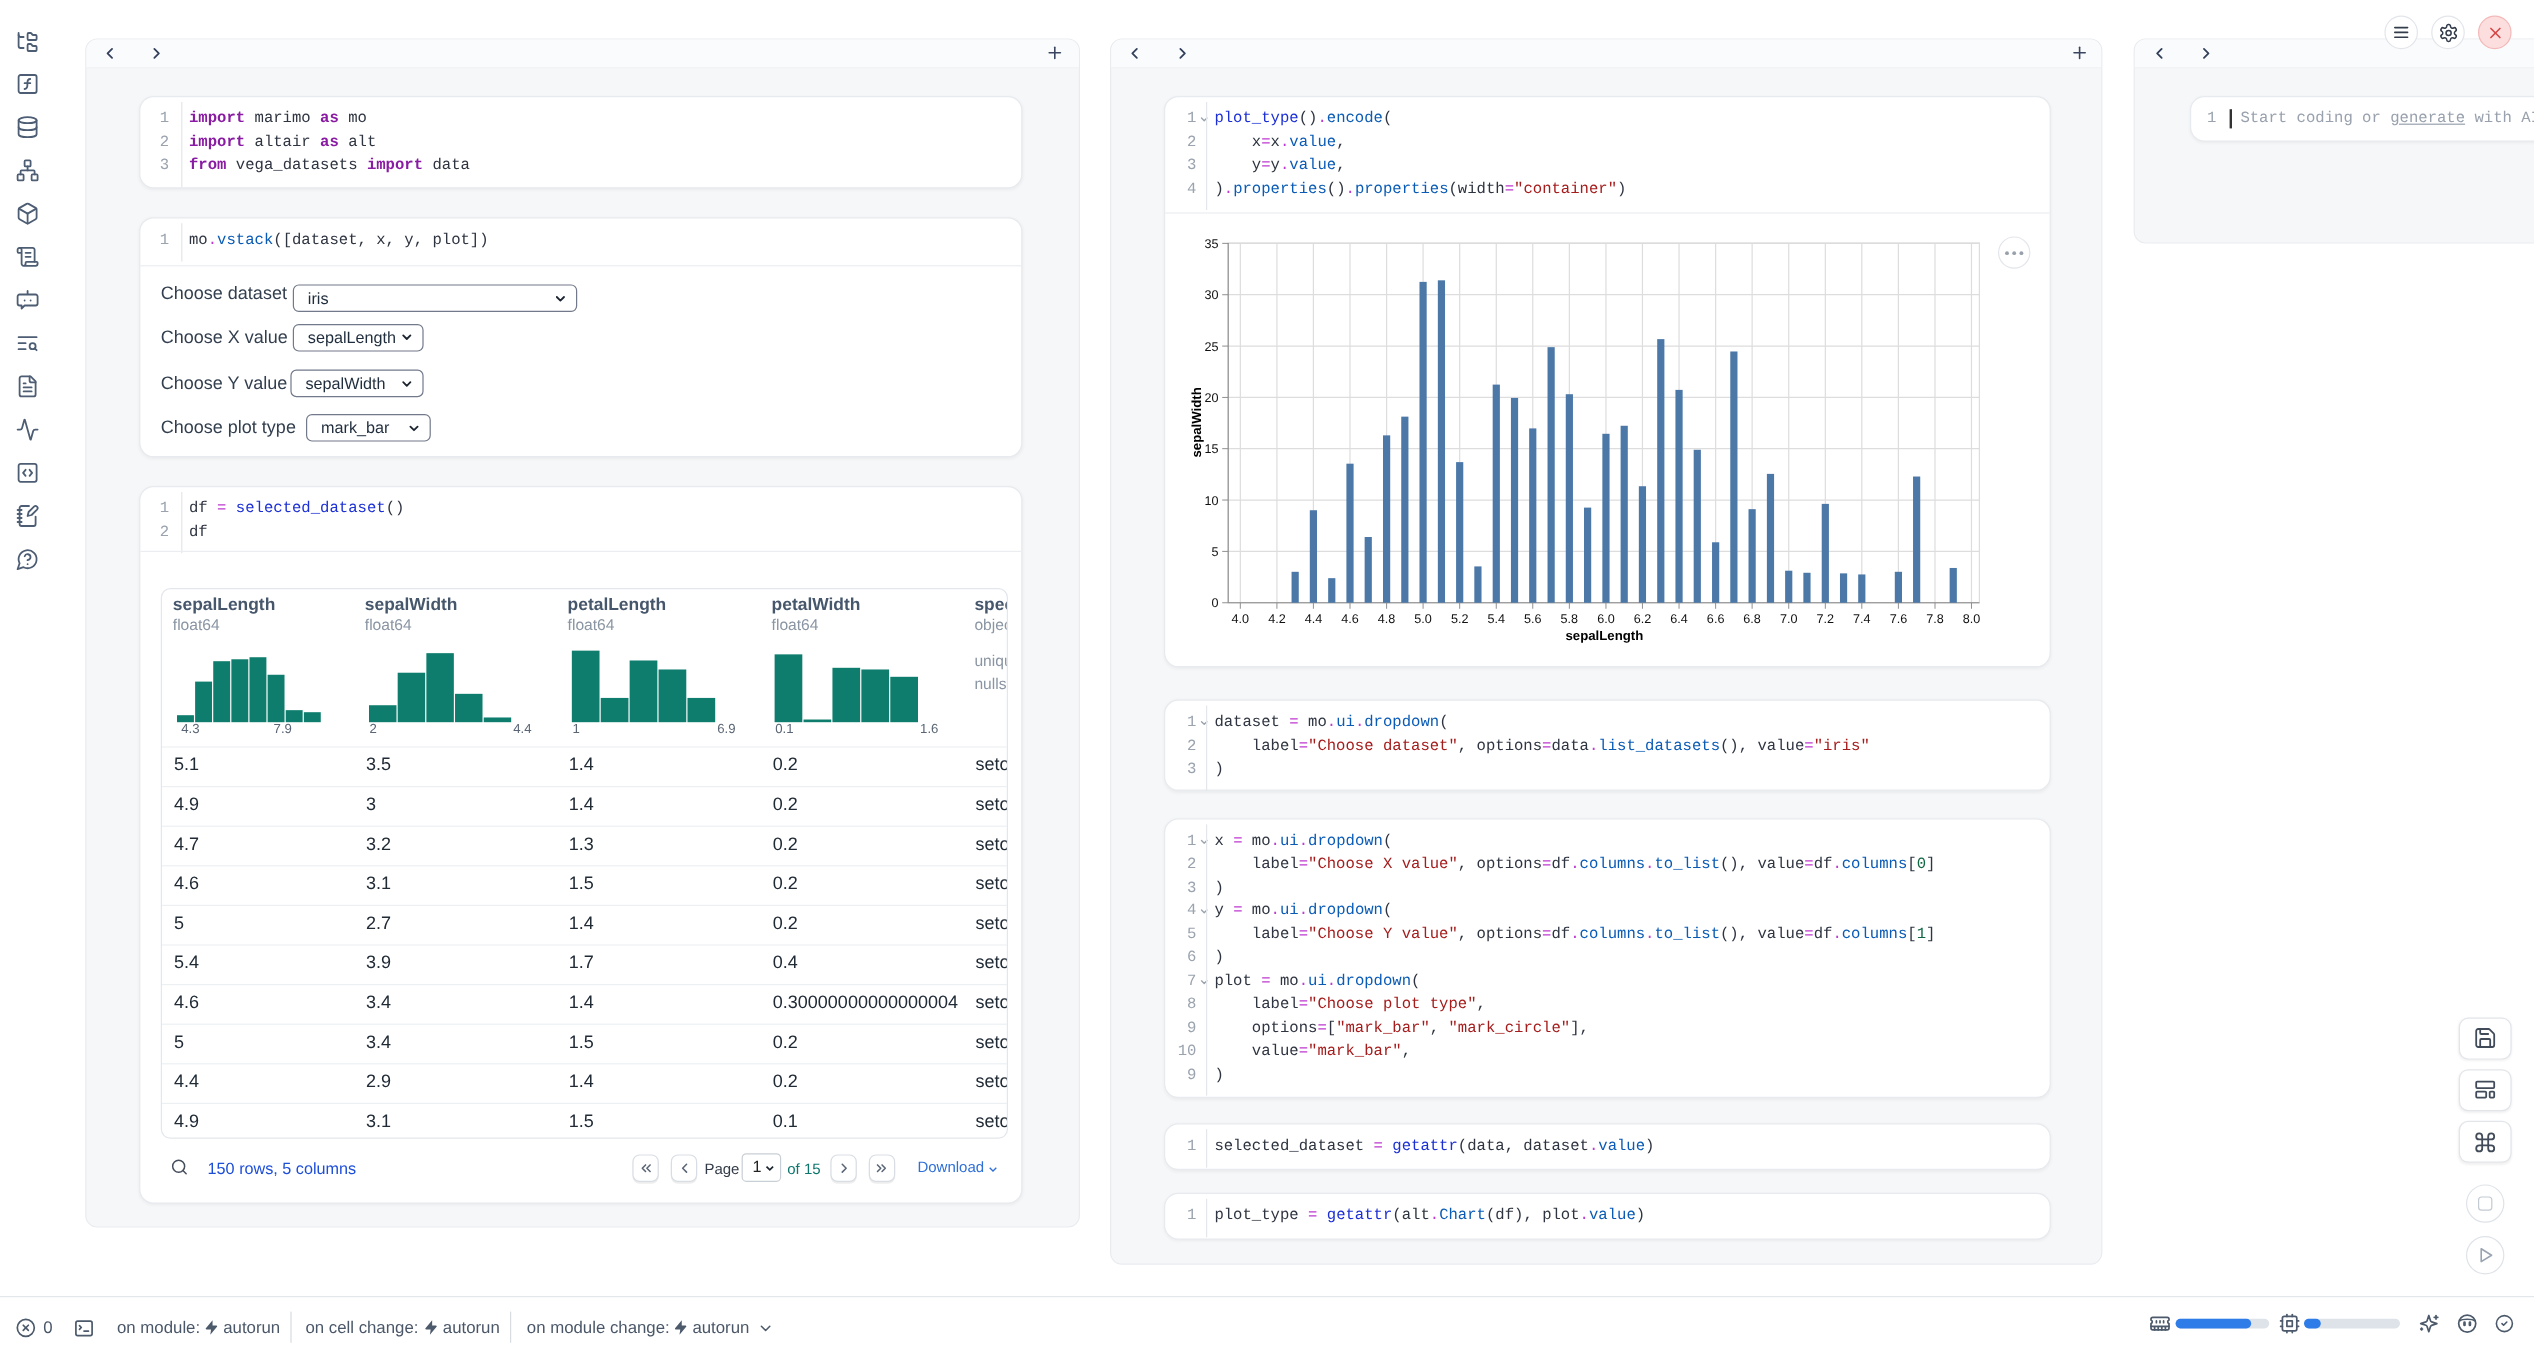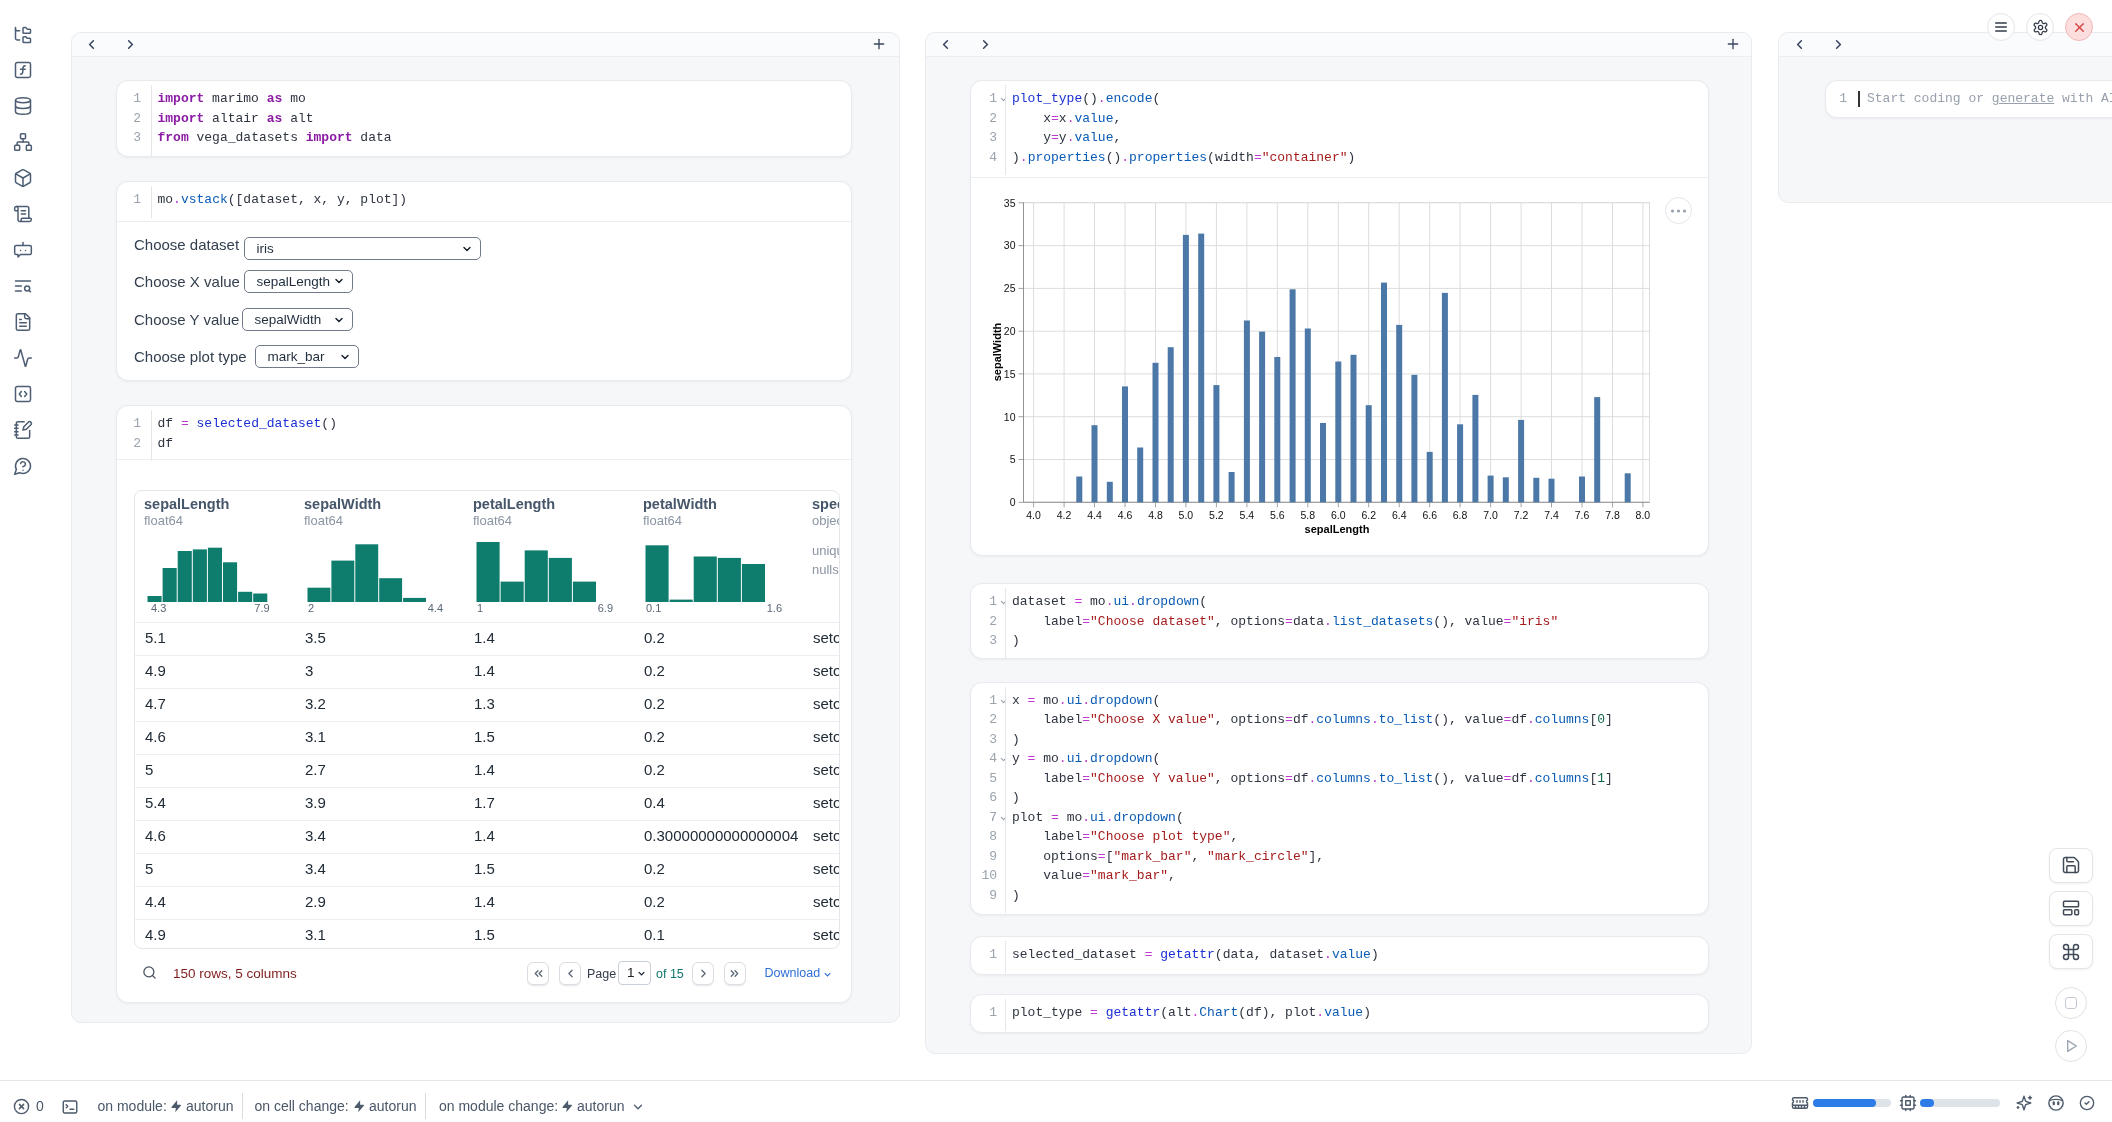--- a/index.html
+++ b/index.html
@@ -203,21 +203,21 @@
         <rect x="96.9" y="39.6" width="23.1" height="20.4" fill="#0e7d6d"></rect>
       </svg>
       <svg width="122" height="60" style="position:absolute;left:510px;top:51px">
         <rect x="0.5" y="3.3" width="23.1" height="56.7" fill="#0e7d6d"></rect>
         <rect x="24.6" y="57.6" width="23.1" height="2.4" fill="#0e7d6d"></rect>
         <rect x="48.7" y="14.5" width="23.1" height="45.5" fill="#0e7d6d"></rect>
         <rect x="72.8" y="15.9" width="23.1" height="44.1" fill="#0e7d6d"></rect>
         <rect x="96.9" y="22.0" width="23.1" height="38.0" fill="#0e7d6d"></rect>
       </svg>
       <div class="mm" style="left:16px">4.3</div>
-      <div class="mm" style="left:107px;width:40px;text-align:center">7.9</div>
+      <div class="mm" style="left:93px;width:40px;text-align:left">7.9</div>
       <div class="mm" style="left:173px">2</div>
       <div class="mm" style="left:268px;width:40px;text-align:right">4.4</div>
       <div class="mm" style="left:342px">1</div>
       <div class="mm" style="left:438px;width:40px;text-align:right">6.9</div>
       <div class="mm" style="left:511px">0.1</div>
       <div class="mm" style="left:607px;width:40px;text-align:right">1.6</div>
       <div class="trow" style="top:131px">
         <span style="left:10px">5.1</span>
         <span style="left:170px">3.5</span>
         <span style="left:339px">1.4</span>
@@ -285,21 +285,21 @@
         <span style="left:170px">3.1</span>
         <span style="left:339px">1.5</span>
         <span style="left:509px">0.1</span>
         <span style="left:678px">setos</span>
       </div>
     </div>
     <svg class="ic" style="left:25px;top:559px" width="15" height="15" viewBox="0 0 24 24" fill="none" stroke="#444e5c" stroke-width="2" stroke-linecap="round" stroke-linejoin="round">
       <circle cx="11" cy="11" r="8"></circle>
       <path d="m21 21-4.3-4.3"></path>
     </svg>
-    <div style="position:absolute;left:56px;top:560px;font-size:13.5px;color:#7f1d1d">150 rows, 5 columns</div>
+    <div style="position:absolute;left:56px;top:560px;font-size:13.5px;color:#1d4ed8">150 rows, 5 columns</div>
     <div class="pgbtn" style="left:410px;top:556px"></div>
     <svg class="ic" style="left:414.5px;top:561px" width="13" height="13" viewBox="0 0 24 24" fill="none" stroke="#5b6776" stroke-width="2.4" stroke-linecap="round" stroke-linejoin="round">
       <path d="m11 17-5-5 5-5"></path>
       <path d="m18 17-5-5 5-5"></path>
     </svg>
     <div class="pgbtn" style="left:442px;top:556px"></div>
     <svg class="ic" style="left:446.5px;top:561px" width="13" height="13" viewBox="0 0 24 24" fill="none" stroke="#5b6776" stroke-width="2.4" stroke-linecap="round" stroke-linejoin="round">
       <path d="m15 18-6-6 6-6"></path>
     </svg>
     <div class="pgbtn" style="left:575px;top:556px"></div>

